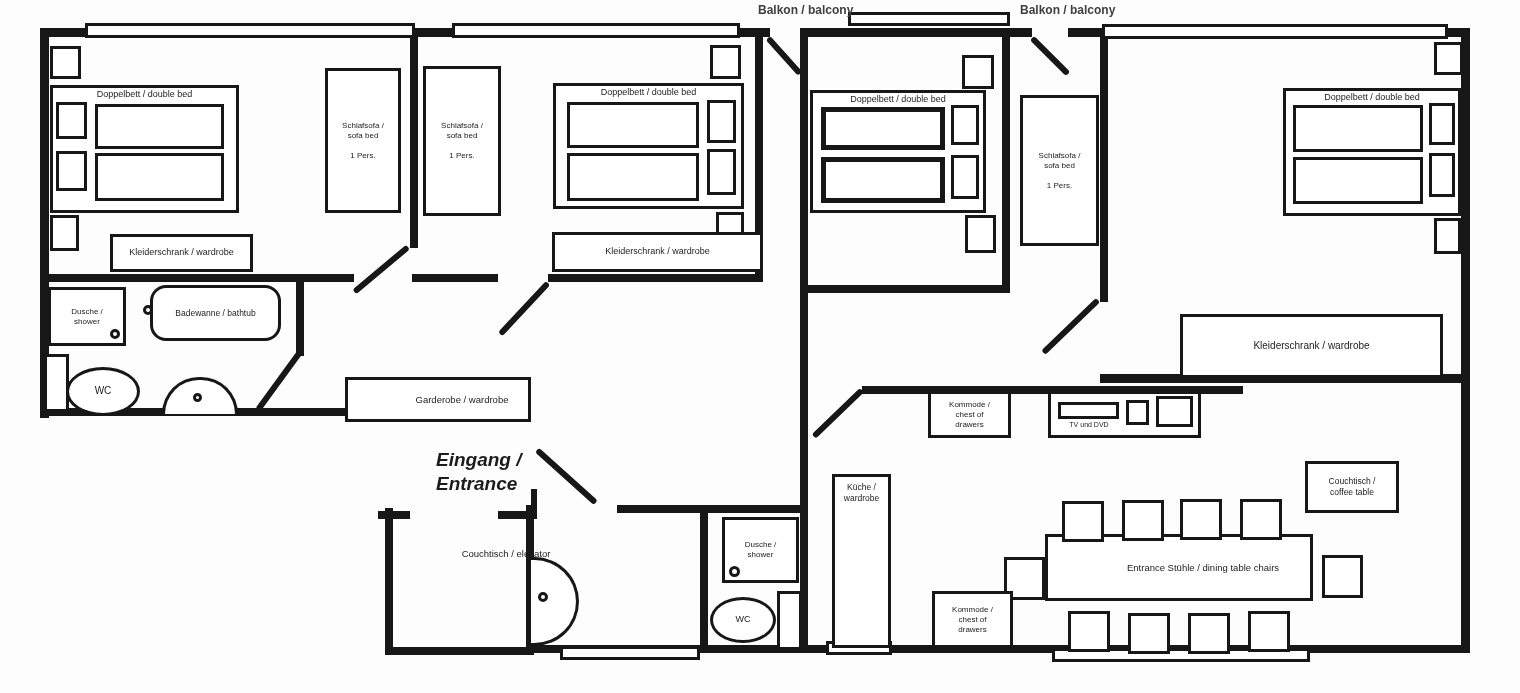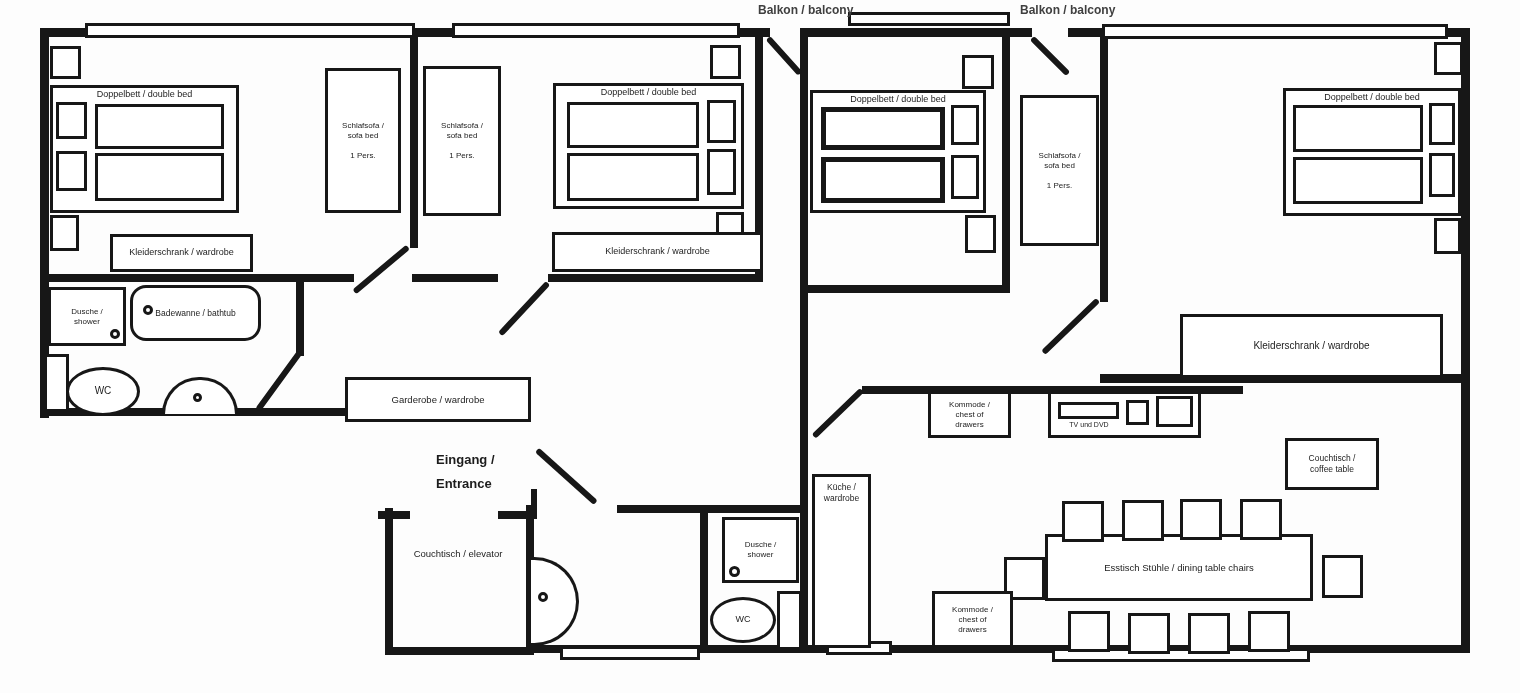--- a/index.html
+++ b/index.html
@@ -12,21 +12,21 @@
   .thk{border-width:5px;}
   .lbl{display:flex;align-items:center;justify-content:center;text-align:center;
        white-space:pre-line;line-height:1.25;}
   .topalign{align-items:flex-start;padding-top:5px;}
   .bedlbl{position:absolute;left:0;right:0;top:1px;text-align:center;font-size:9px;white-space:nowrap;overflow:hidden;}
   .dot{position:absolute;background:#fff;border:3px solid #171717;border-radius:50%;box-sizing:border-box;}
   .oval{border-radius:50%;}
   .halfup{border-radius:120px 120px 0 0;border-bottom:none;}
   .halfright{border-radius:0 120px 120px 0;border-left:none;}
   .txt{position:absolute;white-space:pre-line;}
-  .f8{font-size:8px;} .f85{font-size:8.5px;} .f9{font-size:9px;} .f95{font-size:9.5px;} .f10{font-size:10px;}
+  .f8{font-size:8px;} .f85{font-size:8.5px;margin-left:20px;} .f9{font-size:9px;} .f95{font-size:9.5px;padding-left:48px;} .f10{font-size:10px;}
 </style>
 </head>
 <body>
 
 <div id="plan">
 
   <div class="wall" style="left:40px;top:28px;width:730px;height:9px;"></div>
   <div class="wall" style="left:800px;top:28px;width:232px;height:9px;"></div>
   <div class="wall" style="left:1068px;top:28px;width:402px;height:9px;"></div>
   <div class="wall" style="left:40px;top:28px;width:9px;height:390px;"></div>
@@ -131,21 +131,21 @@
 shower</div>
   <div class="dot" style="left:110px;top:329px;width:10px;height:10px;"></div>
   <div class="box lbl f85" style="left:130px;top:285px;width:131px;height:56px;border-radius:16px;">Badewanne / bathtub</div>
   <div class="dot" style="left:143px;top:305px;width:10px;height:10px;"></div>
   <div class="box" style="left:44px;top:354px;width:25px;height:58px;"></div>
   <div class="box oval lbl f10" style="left:66px;top:367px;width:74px;height:49px;">WC</div>
   <div class="box halfup" style="left:162px;top:377px;width:76px;height:37px;"></div>
   <div class="dot" style="left:193px;top:393px;width:9px;height:9px;"></div>
 
   <div class="box lbl f95" style="left:345px;top:377px;width:186px;height:45px;">Garderobe / wardrobe</div>
-  <div class="txt" style="left:436px;top:448px;font-size:13px;font-weight:bold;line-height:24px;">Eingang /
+  <div class="txt" style="left:436px;top:448px;font-size:19px;font-weight:bold;line-height:24px;font-style:italic;">Eingang /
 Entrance</div>
   <div class="box halfright" style="left:531px;top:557px;width:48px;height:89px;"></div>
   <div class="dot" style="left:538px;top:592px;width:10px;height:10px;"></div>
   <div class="txt f95" style="left:398px;top:548px;width:120px;text-align:center;">Couchtisch / elevator</div>
 
   <div class="box lbl f8" style="left:722px;top:517px;width:77px;height:66px;">Dusche /
 shower</div>
   <div class="dot" style="left:729px;top:566px;width:11px;height:11px;"></div>
   <div class="box oval lbl f9" style="left:710px;top:597px;width:66px;height:46px;">WC</div>
   <div class="box" style="left:777px;top:591px;width:25px;height:59px;"></div>
@@ -155,23 +155,23 @@
 
   <div class="box lbl f8" style="left:928px;top:391px;width:83px;height:47px;">Kommode /
 chest of
 drawers</div>
   <div class="box" style="left:1048px;top:391px;width:153px;height:47px;">
     <div class="box" style="left:7px;top:8px;width:61px;height:17px;"></div>
     <div class="box" style="left:75px;top:6px;width:23px;height:25px;"></div>
     <div class="box" style="left:105px;top:2px;width:37px;height:31px;"></div>
     <div class="txt" style="left:6px;top:27px;width:64px;text-align:center;font-size:7px;">TV und DVD</div>
   </div>
-  <div class="box lbl f85" style="left:1285px;top:438px;width:94px;height:52px;">Couchtisch /
+  <div class="box lbl f85" style="left:1285px;top:461px;width:94px;height:52px;">Couchtisch /
 coffee table</div>
-  <div class="box lbl f95" style="left:1045px;top:534px;width:268px;height:67px;">Esstisch Stühle / dining table chairs</div>
+  <div class="box lbl f95" style="left:1045px;top:534px;width:268px;height:67px;">Entrance Stühle / dining table chairs</div>
   <div class="box" style="left:1062px;top:501px;width:42px;height:41px;"></div>
   <div class="box" style="left:1122px;top:500px;width:42px;height:41px;"></div>
   <div class="box" style="left:1180px;top:499px;width:42px;height:41px;"></div>
   <div class="box" style="left:1240px;top:499px;width:42px;height:41px;"></div>
   <div class="box" style="left:1068px;top:611px;width:42px;height:41px;"></div>
   <div class="box" style="left:1128px;top:613px;width:42px;height:41px;"></div>
   <div class="box" style="left:1188px;top:613px;width:42px;height:41px;"></div>
   <div class="box" style="left:1248px;top:611px;width:42px;height:41px;"></div>
   <div class="box" style="left:1322px;top:555px;width:41px;height:43px;"></div>
   <div class="box" style="left:1004px;top:557px;width:41px;height:43px;"></div>

